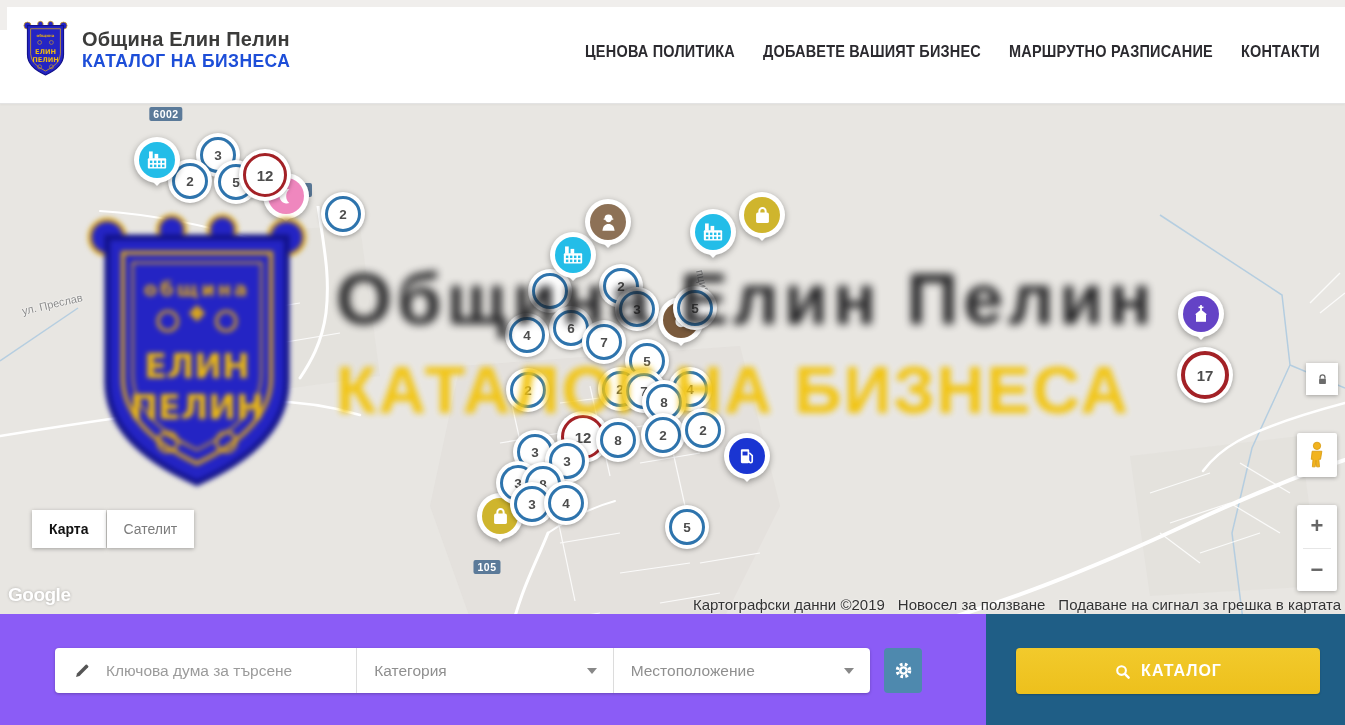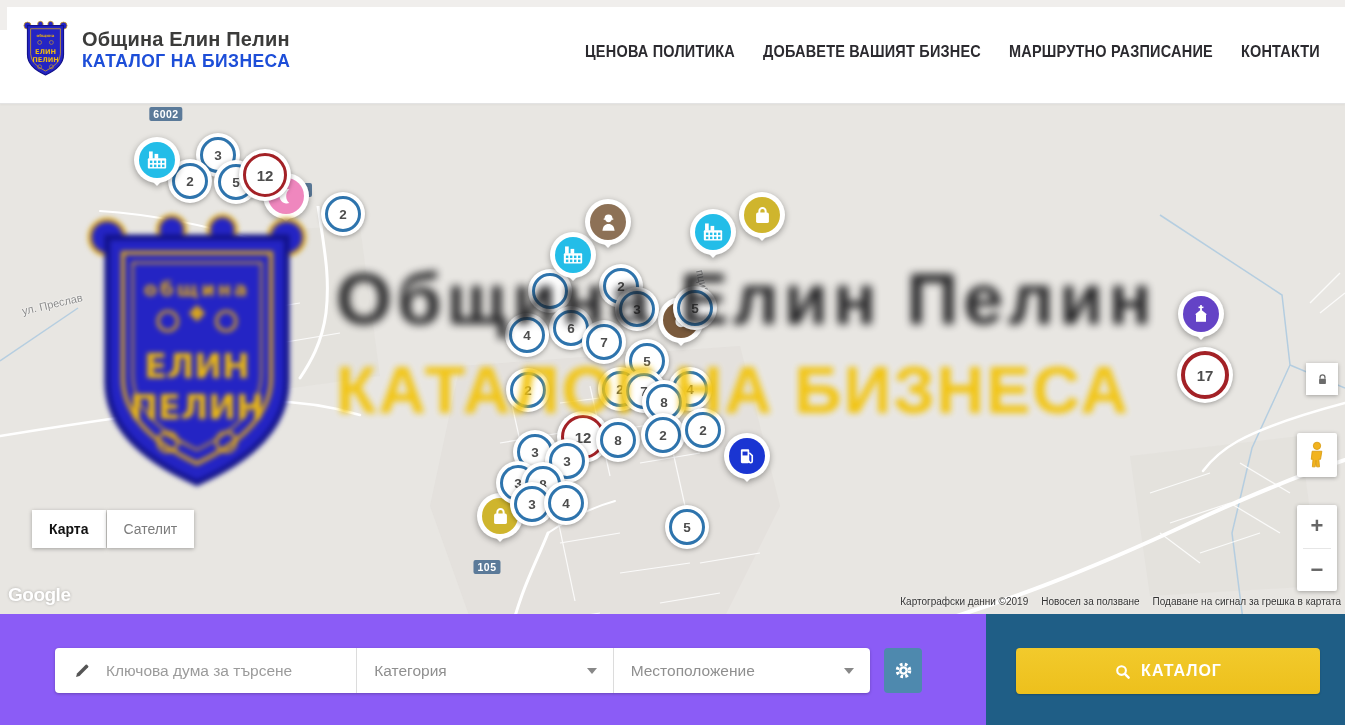--- a/index.html
+++ b/index.html
@@ -54,21 +54,21 @@
 
   
   .maptype{position:absolute;left:8px;top:510px;display:flex;z-index:10;margin-left:24px;}
   .mt-btn{height:38px;background:#fff;box-shadow:0 1px 4px rgba(0,0,0,.3);display:flex;align-items:center;
           justify-content:center;font-size:14px;color:#7b7b7b;padding:0 17px;cursor:pointer;}
   .mt-btn.active{font-weight:bold;color:#111;}
   .mt-btn + .mt-btn{margin-left:1px;}
   .google-logo{position:absolute;left:8px;top:584px;z-index:10;font-size:19px;font-weight:bold;
                color:#fff;letter-spacing:-.5px;text-shadow:0 0 3px rgba(0,0,0,.25);}
   .attribution{position:absolute;right:4px;top:596px;z-index:10;display:flex;gap:13px;
-               font-size:10px;color:#333;text-shadow:0 0 2px #fff;}
+               font-size:15px;color:#333;text-shadow:0 0 2px #fff;}
   .attribution span{white-space:nowrap;}
   .ctrl{position:absolute;background:#fff;box-shadow:0 1px 4px rgba(0,0,0,.3);z-index:10;
         display:flex;align-items:center;justify-content:center;cursor:pointer;}
   .ctrl-lock{left:1306px;top:363px;width:32px;height:32px;}
   .ctrl-pegman{left:1297px;top:433px;width:40px;height:44px;border-radius:2px;}
   .zoomctl{position:absolute;left:1297px;top:505px;width:40px;height:86px;background:#fff;border-radius:2px;
            box-shadow:0 1px 4px rgba(0,0,0,.3);z-index:10;display:flex;flex-direction:column;}
   .zoomctl .zbtn{flex:1;display:flex;align-items:center;justify-content:center;font-size:22px;
                  font-weight:bold;color:#666;cursor:pointer;}
   .zoomctl .zdiv{height:1px;background:#e6e6e6;margin:0 6px;}

